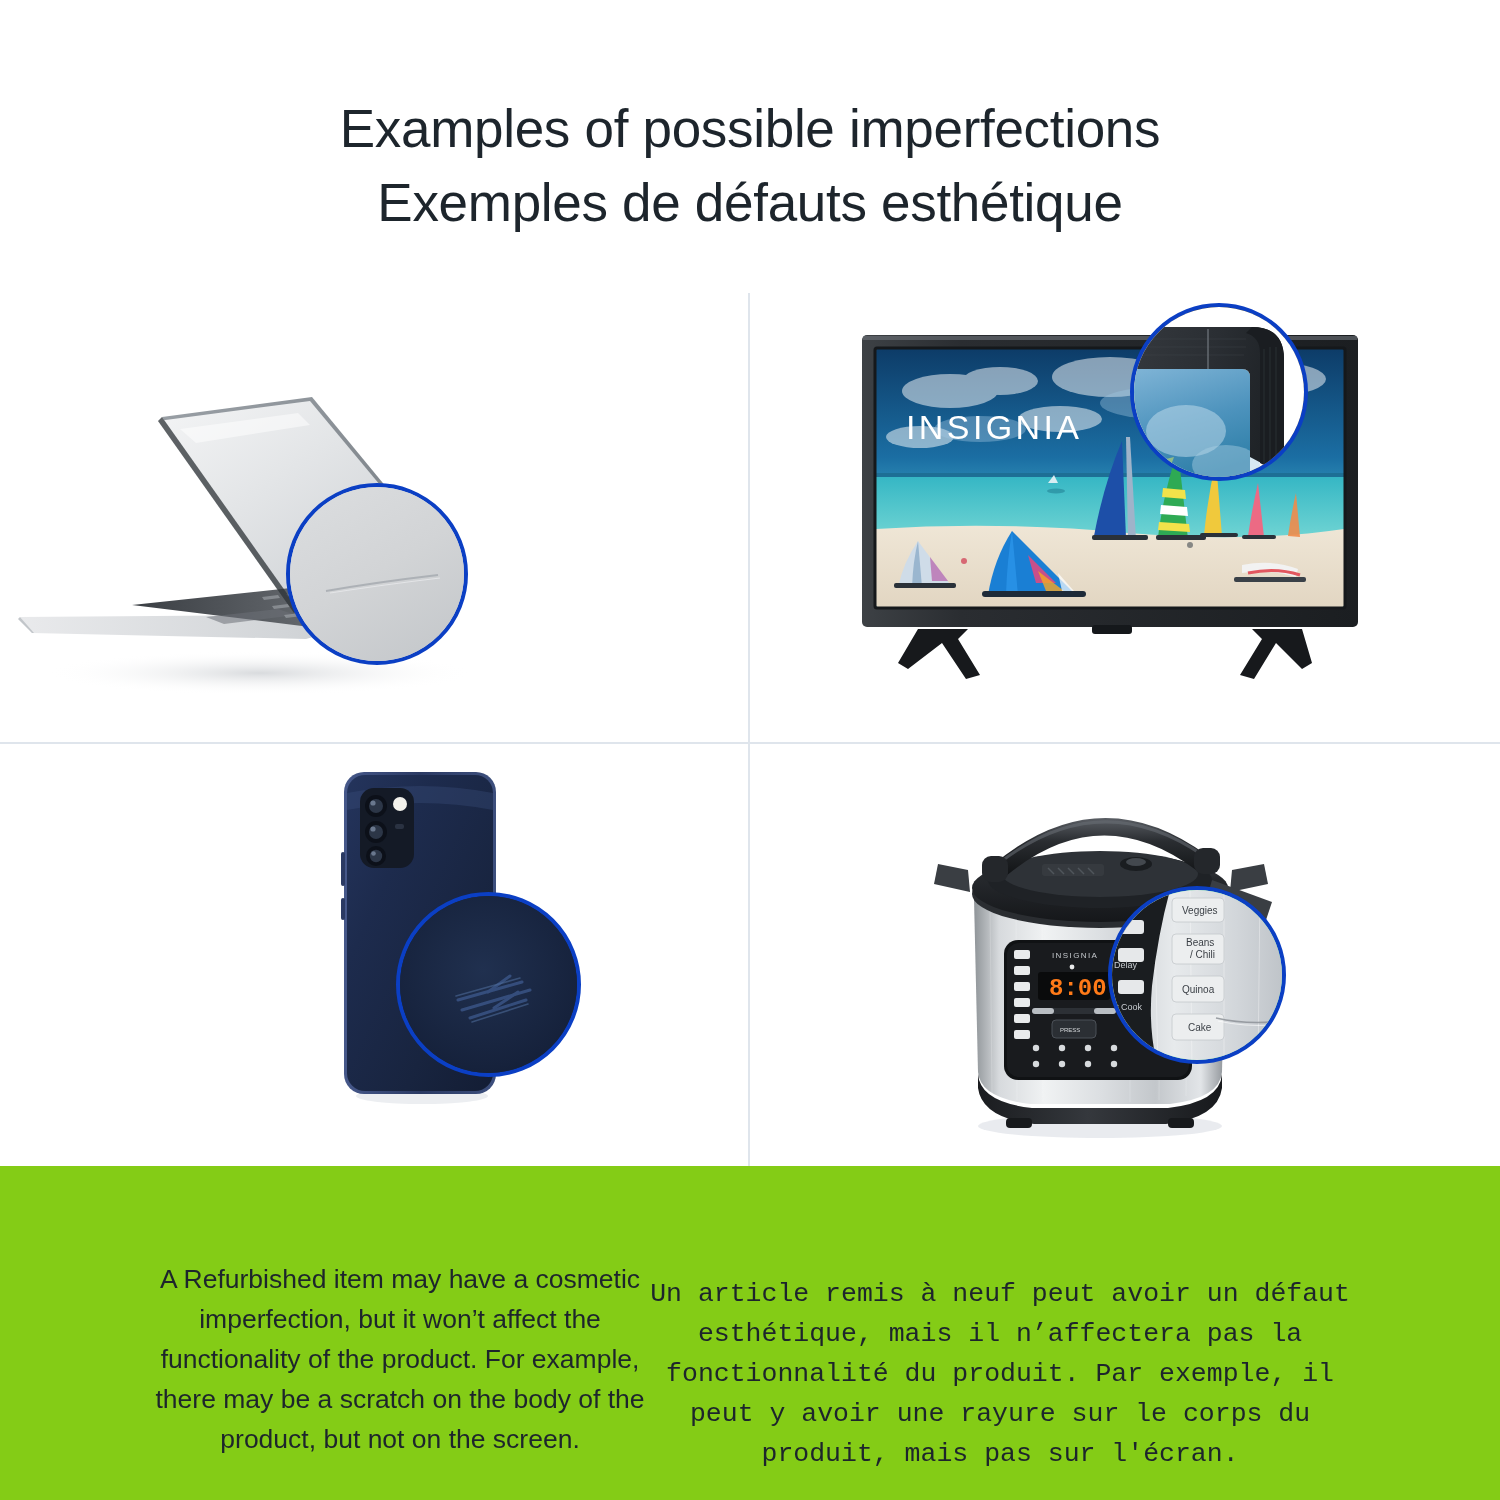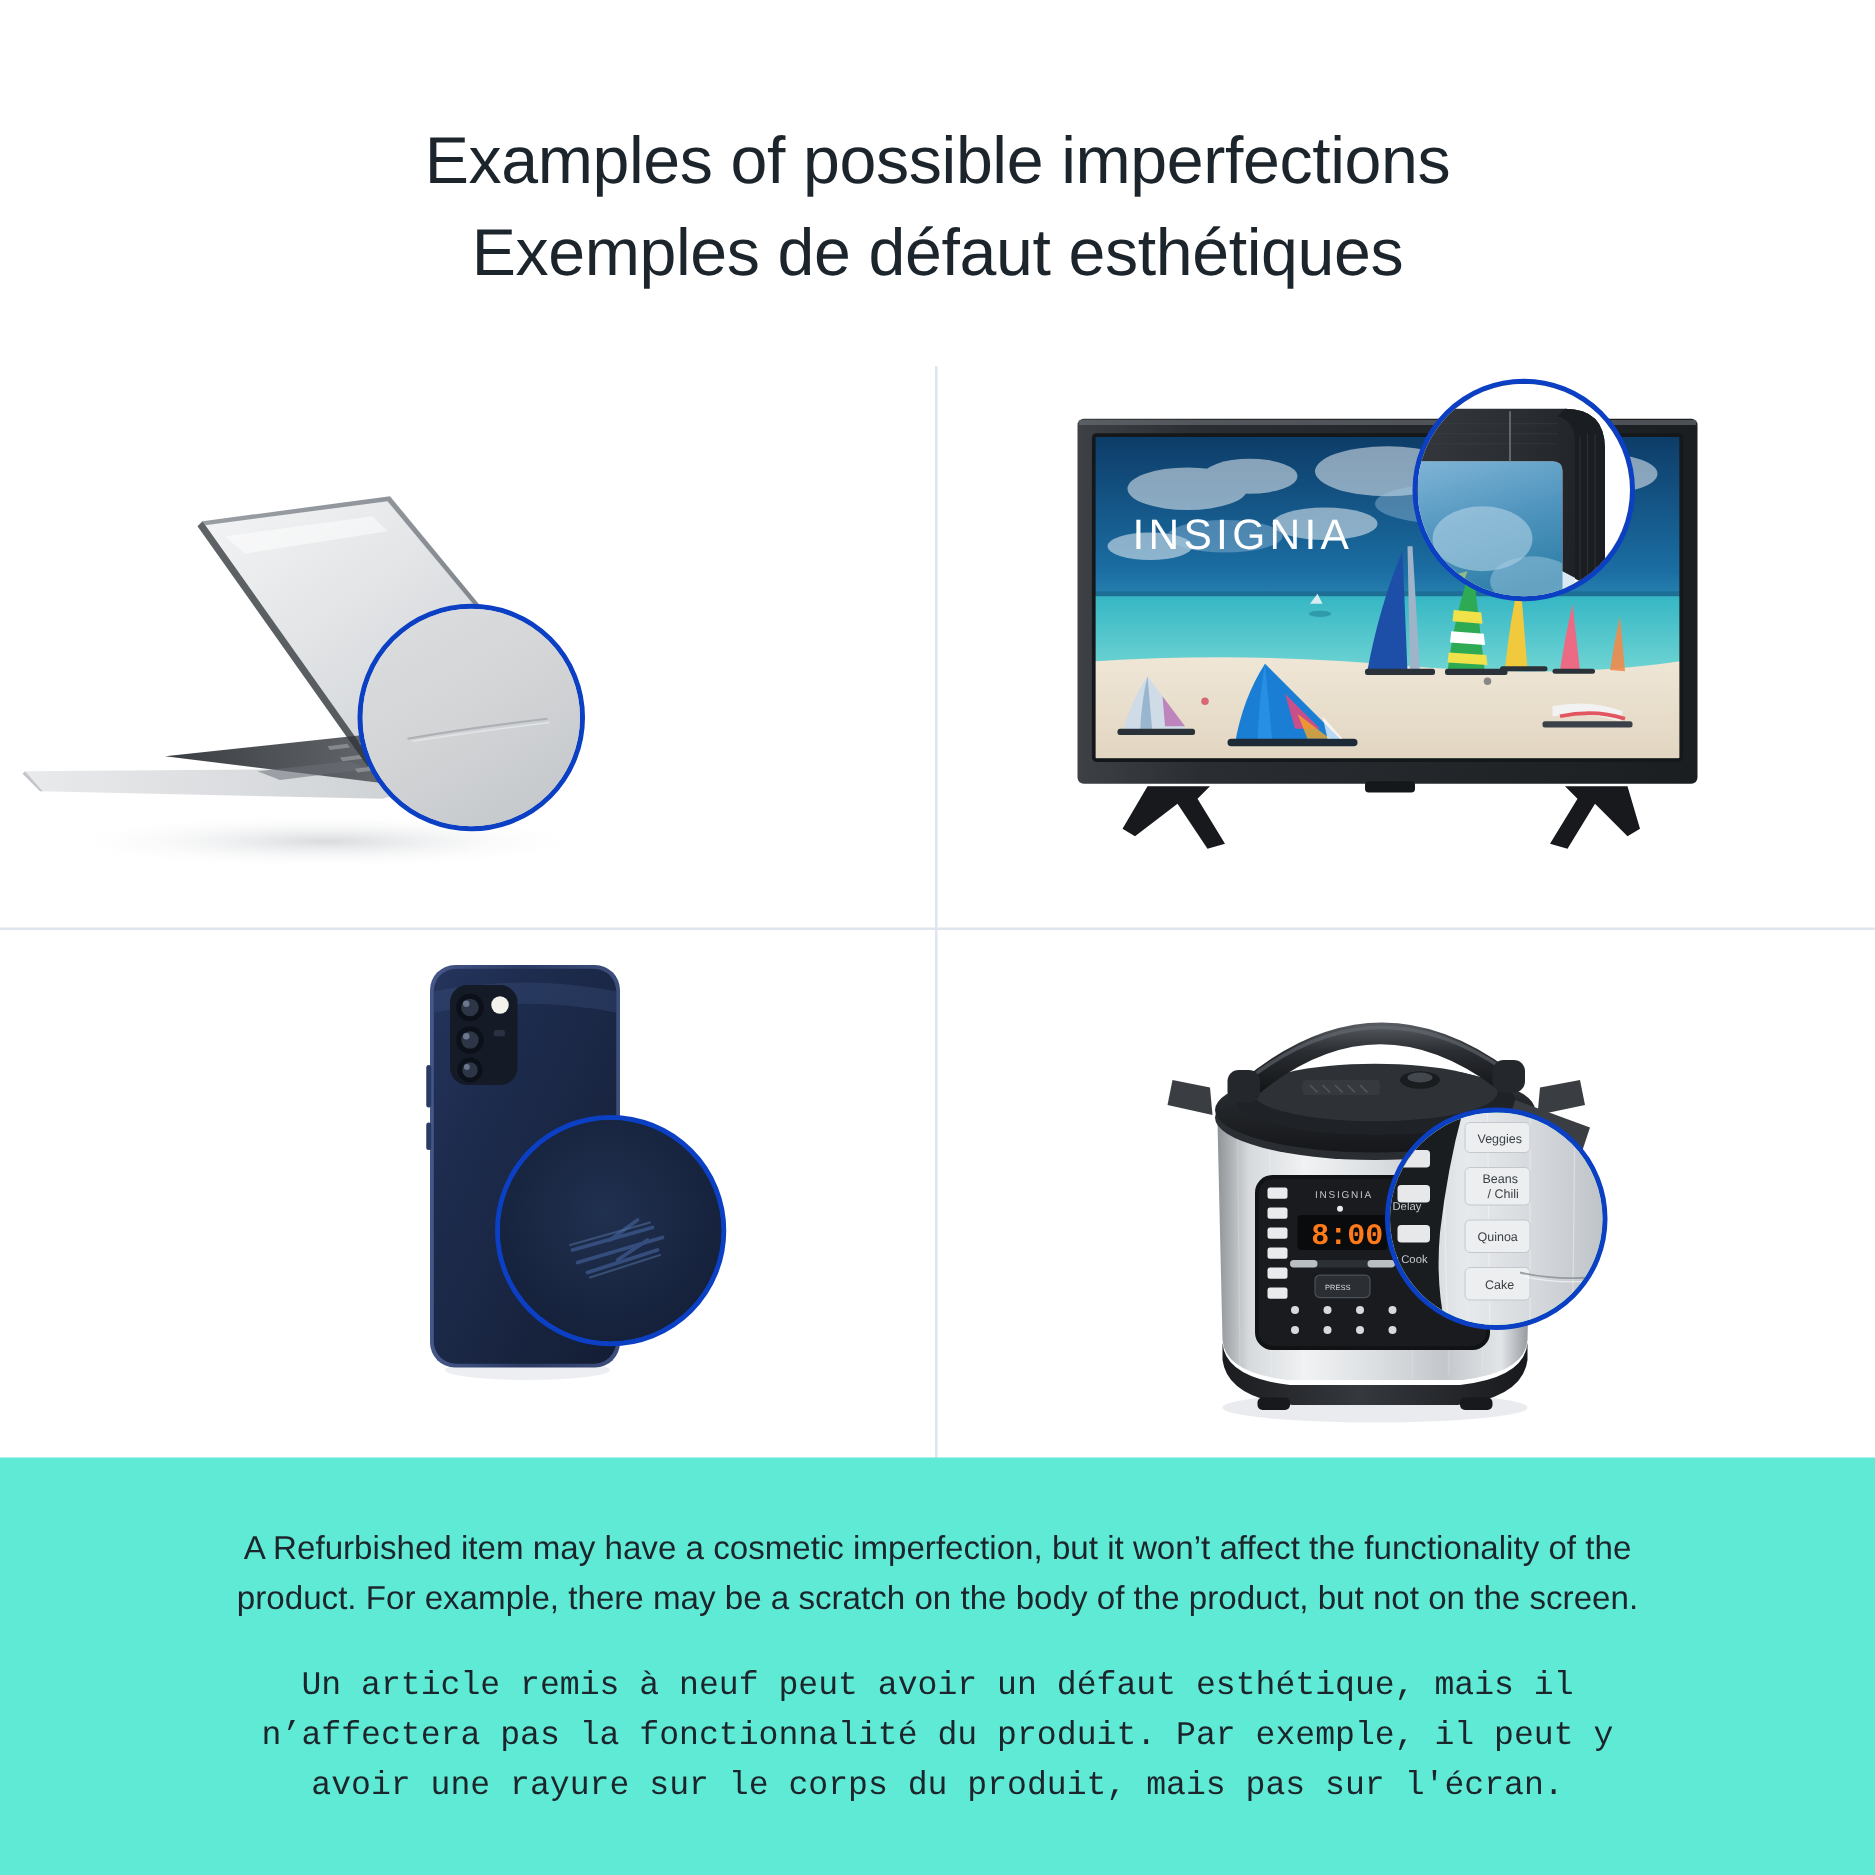--- a/index.html
+++ b/index.html
@@ -53,43 +53,43 @@
   .phone-wrap{position:absolute;left:0;top:0;width:748px;height:437px;}
   .phone-svg{position:absolute;left:330px;top:22px;}
 
   
   .cooker-wrap{position:absolute;left:0;top:0;width:750px;height:437px;}
   .cooker-svg{position:absolute;left:170px;top:8px;}
 
   
   .footer{
     position:absolute;left:0;top:1166px;width:1500px;height:334px;
-    background:#5eead4;box-sizing:border-box;
+    background:#84cc16;box-sizing:border-box;
     padding:52px 150px 0 150px;
-    display:flex;flex-direction:column;align-items:center;
+    display:flex;flex-direction:row;align-items:center;
   }
   .footer p{
     margin:0;text-align:center;color:#1d252c;
     font-size:26.5px;line-height:40px;font-weight:400;
     max-width:1140px;
   }
   .footer p.fr{margin-top:30px;font-family:Liberation Mono, monospace;}
   .insignia-screen-text{
     font-size:34px;letter-spacing:3.4px;color:#ffffff;font-weight:400;
     font-family:"Liberation Sans", sans-serif;
   }
 </style>
 </head>
 <body>
 
 <div class="page">
 
   <div class="header">
     <div class="title-line">Examples of possible imperfections</div>
-    <div class="title-line">Exemples de défaut esthétiques</div>
+    <div class="title-line">Exemples de défauts esthétique</div>
   </div>
 
   <div class="grid">
 
     <div class="vline"></div>
     <div class="hline"></div>
 
     <div class="tile tile-tl">
       <div class="laptop-wrap">
         <svg class="laptop-svg" width="560" height="330" viewBox="0 0 560 330">

